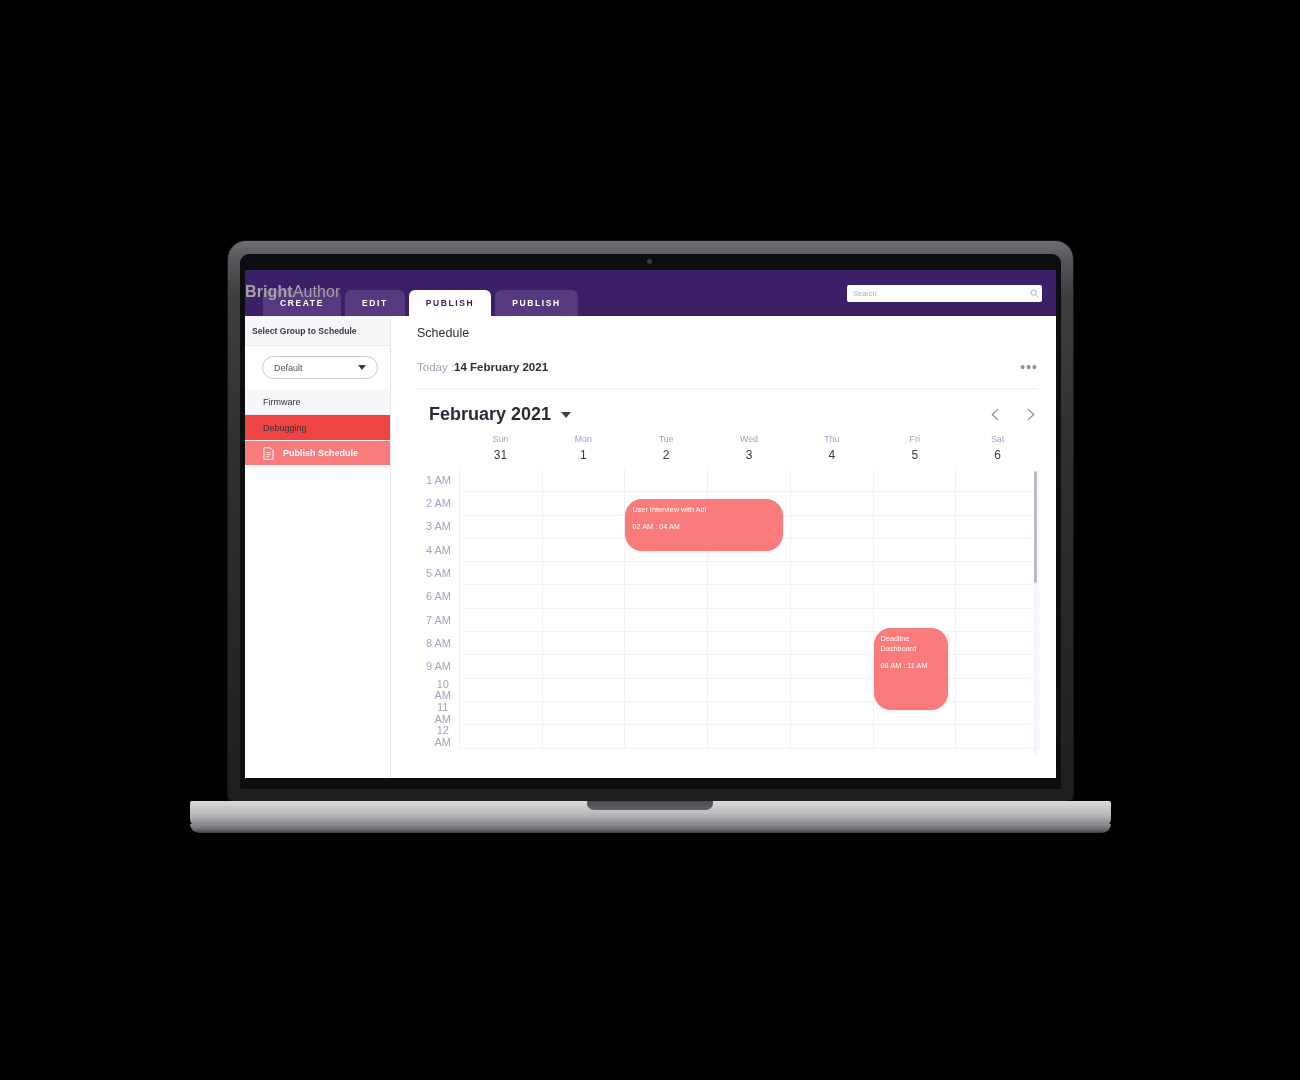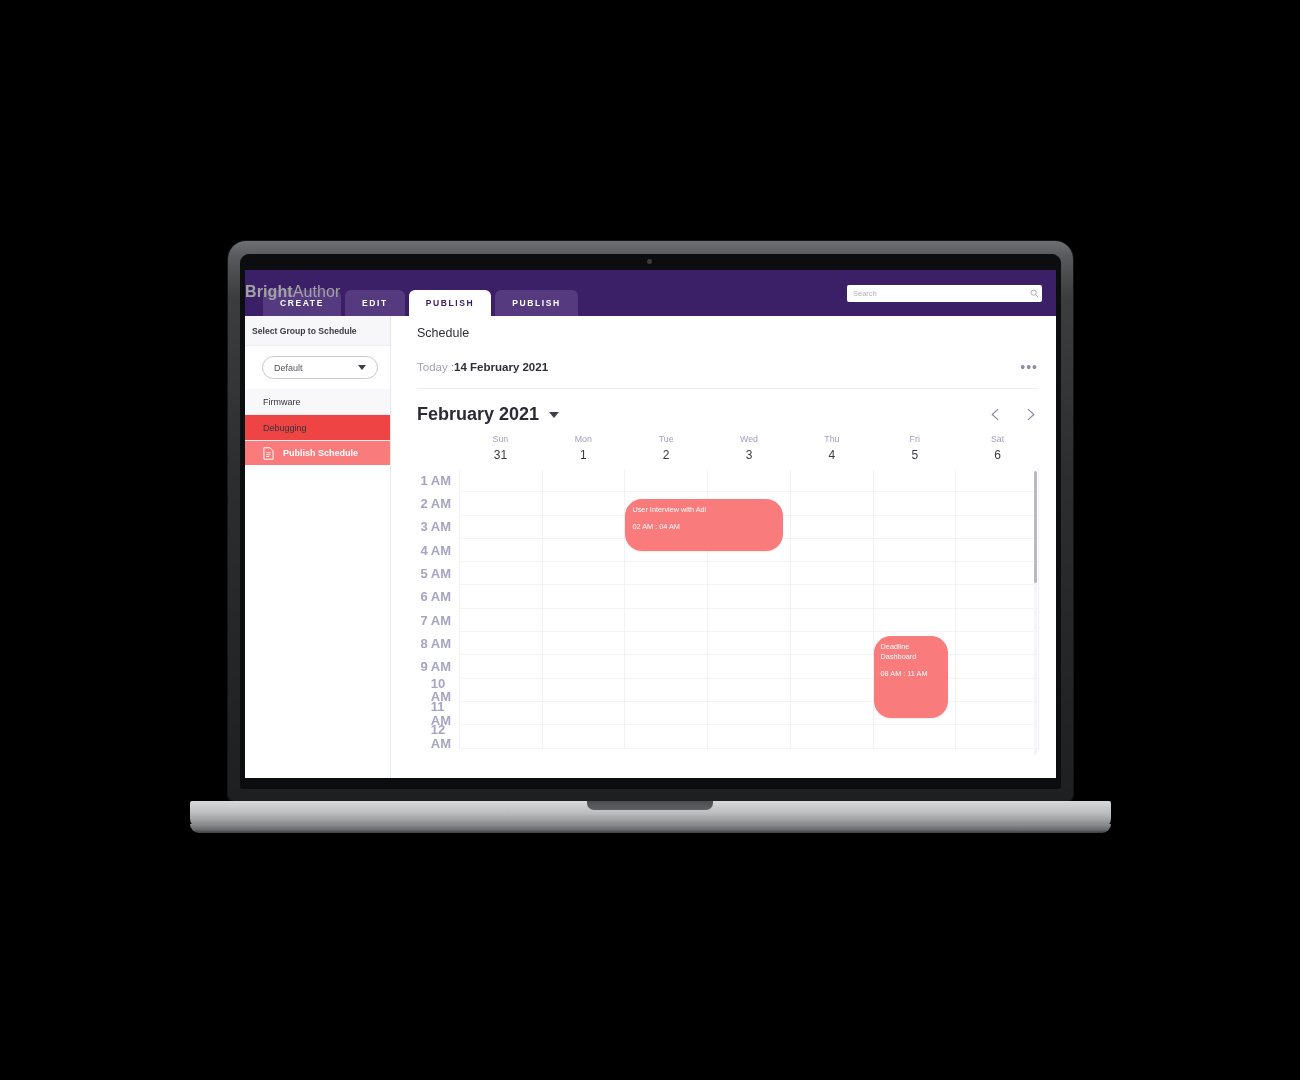--- a/index.html
+++ b/index.html
@@ -119,43 +119,42 @@
     position: absolute; left: 146px; top: 46px; width: 665px; height: 462px;
     background:#fff;
   }
   .page-title { position:absolute; left: 26px; top: 10px; font-size: 12.5px; color:#2e2e3a; }
   .today-row { position:absolute; left: 26px; top: 44px; right: 18px; display:flex; align-items:center; }
   .today-lbl { font-size: 11.5px; color:#a2a0b4; }
   .today-date { font-size: 11.5px; color:#2e2e3a; font-weight: 700; }
   .dots { margin-left: auto; color:#8d8ba6; font-size: 14px; letter-spacing:1px; line-height:1; cursor:pointer; }
   .divider { position:absolute; left: 26px; right: 18px; top: 72px; height:1px; background:#ededf2; }
 
-  .month-row { position:absolute; left: 26px; right: 18px; top: 88px; display:flex; align-items:center; }
+  .month-row { position:absolute; left: 38px; right: 18px; top: 88px; display:flex; align-items:center; }
   .month-title { font-size: 18px; color:#2b2b38; font-weight: 700; }
   .month-caret { margin-left: 10px; width:0;height:0;border-left:5px solid transparent;border-right:5px solid transparent;border-top:6px solid #41414e; }
   .navbtns { margin-left:auto; display:flex; gap: 20px; }
   .chev { width: 15px; height: 15px; cursor:pointer; }
 
   
   .cal { position:absolute; left: 26px; top: 118px; width: 622px; }
   .cal-head { display:flex; padding-left: 42px; }
   .dayhead { flex:1; text-align:center; }
   .dayhead .dn { font-size: 8.8px; color:#a09ec0; }
   .dayhead .dd { font-size: 12px; color:#3a3a46; margin-top: 4px; }
 
   .grid-wrap {
     position: relative; margin-top: 7px; height: 288px; overflow: hidden;
   }
   .grid { display:flex; }
   .timecol { width: 42px; flex: none; }
   .timecell {
     height: 23.3px; display:flex; align-items:center; justify-content:flex-end;
-    padding-right: 8px; font-size: 13px; color:#a6a4c0; line-height: 1.05;
-    text-align:left;
-    font-weight:bold;
+    padding-right: 8px; font-size: 11px; color:#a6a4c0; line-height: 1.05;
+    text-align:center;
   }
   .daycols { flex: 1; display:flex; position:relative; border-left: 1px solid #f1f1f7; }
   .daycol { flex:1; border-right: 1px solid #f1f1f7; }
   .slot { height: 23.3px; border-bottom: 1px solid #f3f3f8; }
   .event {
     position:absolute; border-radius: 17px; background:#fa7b7b; color:#fff;
     padding: 6px 7px; overflow:hidden; cursor:pointer;
     box-shadow: 0 1px 2px rgba(0,0,0,.08);
   }
   .ev-title { font-size: 7.3px; line-height: 1.35; font-weight: 500; }
@@ -395,21 +394,21 @@
                   <div class="slot"></div>
                   <div class="slot"></div>
                   <div class="slot"></div>
                   <div class="slot"></div>
                   <div class="slot"></div>
                 </div>
                 <div class="event" style="left: 28.5714%; width: 27.1714%; top: 30.3px; height: 51.26px; background: rgb(250, 123, 123);">
                   <div class="ev-title">User Interview with Adi</div>
                   <div class="ev-time">02 AM : 04 AM</div>
                 </div>
-                <div class="event" style="left: 71.4286%; width: 12.8857%; top: 167px; height: 81.55px; background: rgb(250, 123, 123);">
+                <div class="event" style="left: 71.4286%; width: 12.8857%; top: 159px; height: 81.55px; background: rgb(250, 123, 123);">
                   <div class="ev-title">Deadline Dashboard</div>
                   <div class="ev-time">08 AM : 11 AM</div>
                 </div>
               </div>
           </div>
           <div class="scrolltrack"></div>
           <div class="scrollbar"></div>
         </div>
       </div>
     </div>

